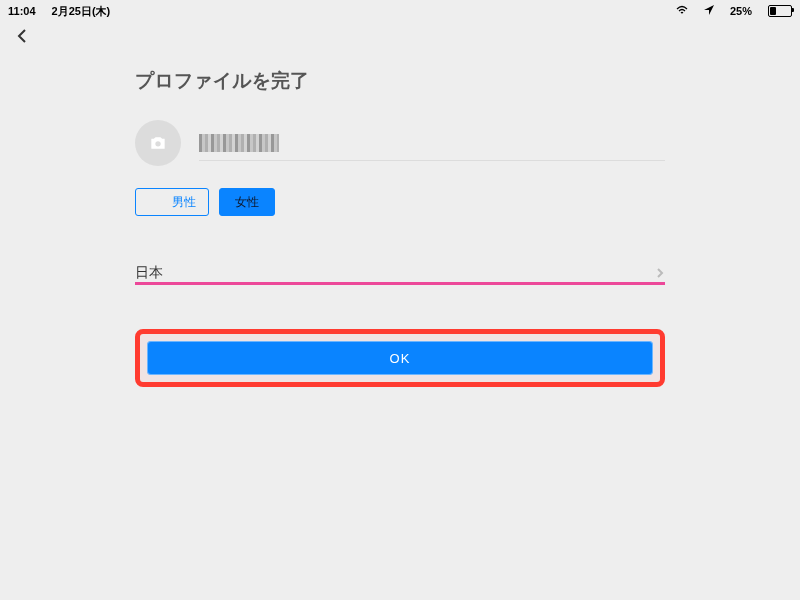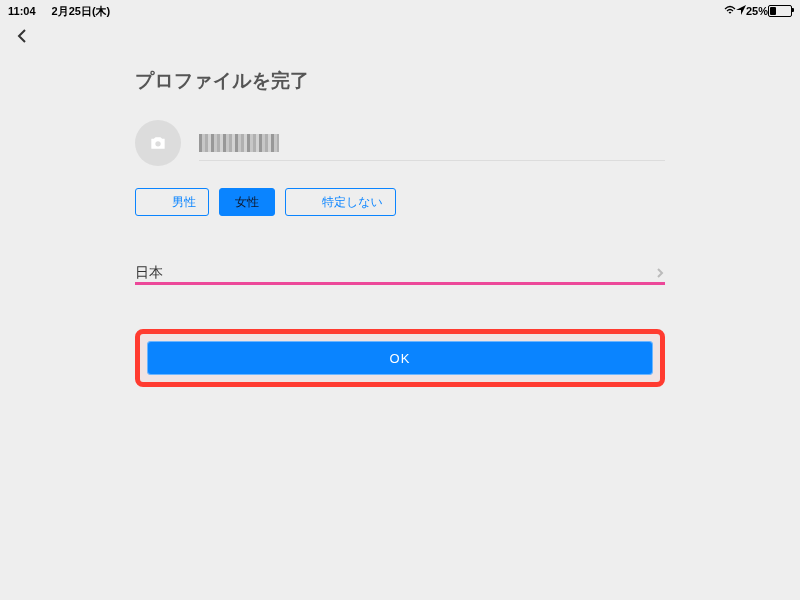--- a/index.html
+++ b/index.html
@@ -21,21 +21,21 @@
     display: flex;
     justify-content: space-between;
     align-items: center;
     font-size: 11px;
     font-weight: 600;
     color: #000;
     padding: 2px 8px 0 8px;
     box-sizing: border-box;
   }
   .status-left { display: flex; gap: 16px; align-items: center; }
-  .status-right { display: flex; gap: 0; align-items: center; }
+  .status-right { display: flex; gap: 16px; align-items: center; }
   .battery {
     display: inline-block;
     width: 22px; height: 10px;
     border: 1px solid #000;
     border-radius: 2px;
     position: relative;
   }
   .battery::after {
     content: "";
     position: absolute;
@@ -224,23 +224,20 @@
     </div>
   </div>
 
   <div class="gender-row">
     <div class="gender-btn gender-outline">
       <span>男性</span>
     </div>
     <div class="gender-btn gender-filled">
       <span>女性</span>
     </div>
-    <div class="gender-btn gender-outline">
-      <span>特定しない</span>
-    </div>
   </div>
 
   <div class="country-row">
     <span class="country-label">日本</span>
     <span class="chevron-right">
       <svg viewBox="0 0 10 10">
           <polyline points="3,1 7,5 3,9"></polyline>
         </svg>
     </span>
   </div>

